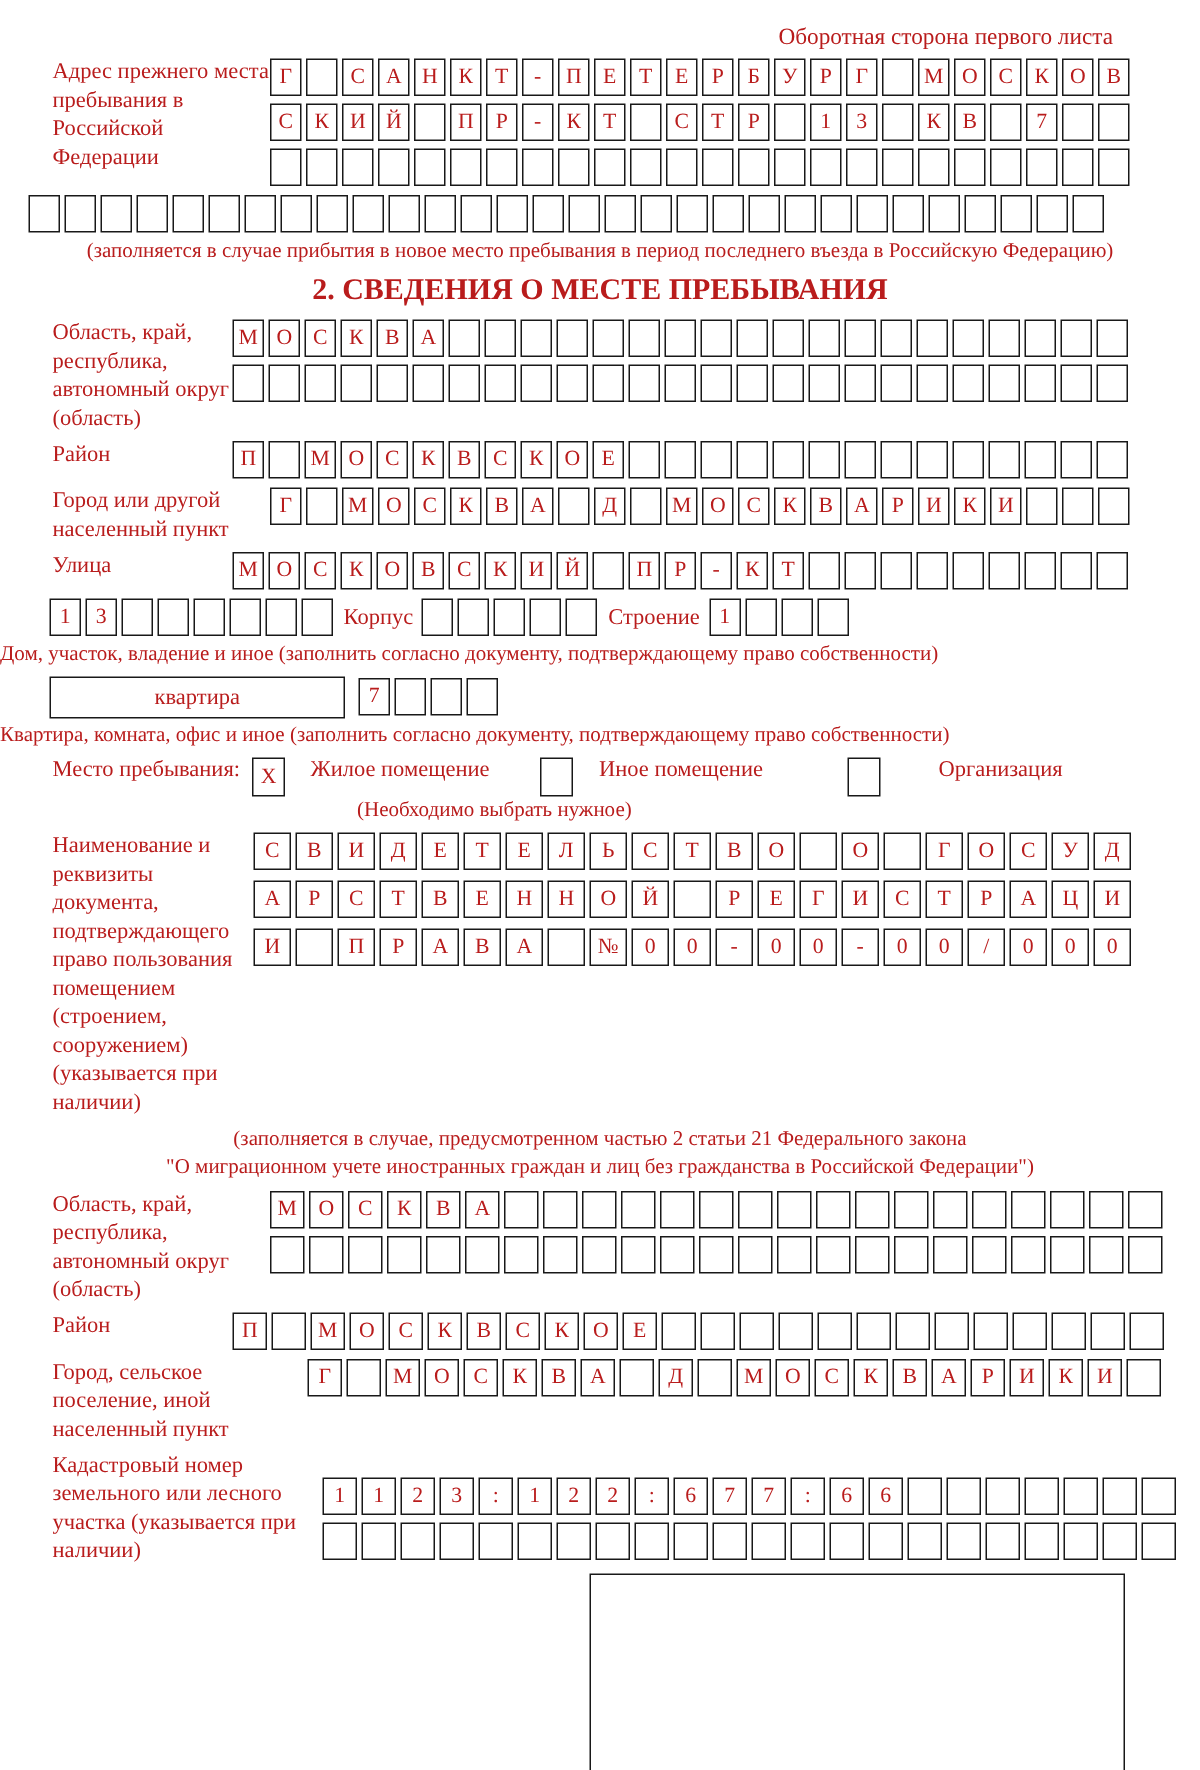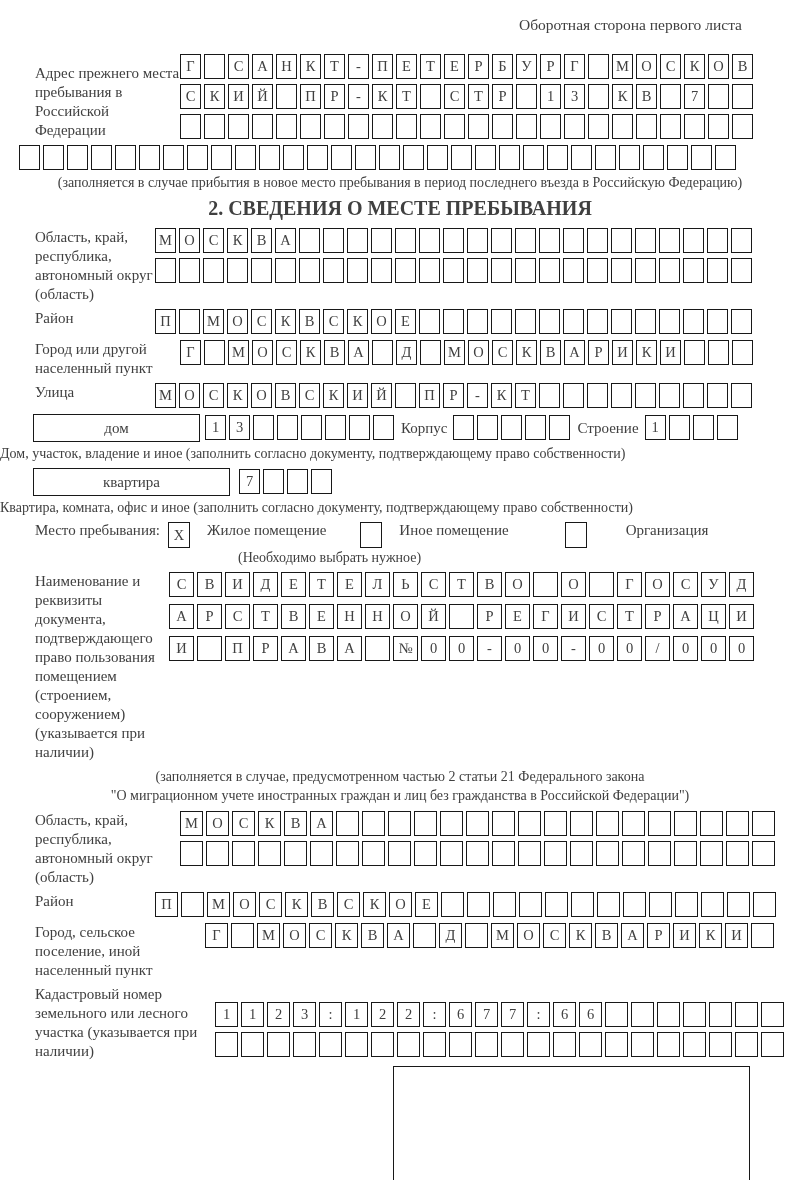--- a/index.html
+++ b/index.html
@@ -1,18 +1,18 @@
 <!DOCTYPE html>
 <html><head>
 <meta charset="utf-8">
 <style>
   html,body{margin:0;padding:0;background:#ffffff;}
   .page{
     width:800px;height:1180px;overflow:hidden;box-sizing:border-box;
-    padding:16px 0 0 0;background:#fff;color:#404040;
+    padding:16px 0 0 0;background:#fff;color:#b91c1c;
     font-family:"Liberation Serif","DejaVu Serif",serif;
   }
   .hdr{ text-align:right; padding-right:58px; font-size:15.5px; }
   .row{ display:flex; align-items:flex-start; padding-left:35px; margin-bottom:5px; }
   .lbl{ font-size:15px; line-height:19px; flex:none; }
   .w120{width:120px;} .w130{width:130px;} .w145{width:145px;} .w170{width:170px;} .w180{width:180px;}
   .grids{flex:none;}
   .grid{ white-space:nowrap; margin-bottom:4px; height:26px; }
   .cell{
     display:inline-flex; box-sizing:border-box; width:21px; height:25px;
@@ -48,21 +48,21 @@
   }
   .mb0{margin-bottom:0;}
 </style>
 </head>
 <body>
 
 <div class="page">
 
   <div class="hdr">Оборотная сторона первого листа</div>
 
-  <div class="row" style="margin-top:20px;align-items:flex-end;">
+  <div class="row" style="margin-top:5px;">
     <div class="lbl w145">Адрес прежнего места пребывания в Российской Федерации</div>
     <div class="grids">
       <div class="grid"><span class="cell">Г</span><span class="cell"></span><span class="cell">С</span><span class="cell">А</span><span class="cell">Н</span><span class="cell">К</span><span class="cell">Т</span><span class="cell">-</span><span class="cell">П</span><span class="cell">Е</span><span class="cell">Т</span><span class="cell">Е</span><span class="cell">Р</span><span class="cell">Б</span><span class="cell">У</span><span class="cell">Р</span><span class="cell">Г</span><span class="cell"></span><span class="cell">М</span><span class="cell">О</span><span class="cell">С</span><span class="cell">К</span><span class="cell">О</span><span class="cell">В</span></div>
       <div class="grid"><span class="cell">С</span><span class="cell">К</span><span class="cell">И</span><span class="cell">Й</span><span class="cell"></span><span class="cell">П</span><span class="cell">Р</span><span class="cell">-</span><span class="cell">К</span><span class="cell">Т</span><span class="cell"></span><span class="cell">С</span><span class="cell">Т</span><span class="cell">Р</span><span class="cell"></span><span class="cell">1</span><span class="cell">3</span><span class="cell"></span><span class="cell">К</span><span class="cell">В</span><span class="cell"></span><span class="cell">7</span><span class="cell"></span><span class="cell"></span></div>
       <div class="grid mb0"><span class="cell"></span><span class="cell"></span><span class="cell"></span><span class="cell"></span><span class="cell"></span><span class="cell"></span><span class="cell"></span><span class="cell"></span><span class="cell"></span><span class="cell"></span><span class="cell"></span><span class="cell"></span><span class="cell"></span><span class="cell"></span><span class="cell"></span><span class="cell"></span><span class="cell"></span><span class="cell"></span><span class="cell"></span><span class="cell"></span><span class="cell"></span><span class="cell"></span><span class="cell"></span><span class="cell"></span></div>
     </div>
   </div>
   <div class="grid" style="padding-left:19px;"><span class="cell"></span><span class="cell"></span><span class="cell"></span><span class="cell"></span><span class="cell"></span><span class="cell"></span><span class="cell"></span><span class="cell"></span><span class="cell"></span><span class="cell"></span><span class="cell"></span><span class="cell"></span><span class="cell"></span><span class="cell"></span><span class="cell"></span><span class="cell"></span><span class="cell"></span><span class="cell"></span><span class="cell"></span><span class="cell"></span><span class="cell"></span><span class="cell"></span><span class="cell"></span><span class="cell"></span><span class="cell"></span><span class="cell"></span><span class="cell"></span><span class="cell"></span><span class="cell"></span><span class="cell"></span></div>
   <div class="caption">(заполняется в случае прибытия в новое место пребывания в период последнего въезда в Российскую Федерацию)</div>
 
@@ -85,21 +85,20 @@
     <div class="lbl w145">Город или другой населенный пункт</div>
     <div class="grid mb0"><span class="cell">Г</span><span class="cell"></span><span class="cell">М</span><span class="cell">О</span><span class="cell">С</span><span class="cell">К</span><span class="cell">В</span><span class="cell">А</span><span class="cell"></span><span class="cell">Д</span><span class="cell"></span><span class="cell">М</span><span class="cell">О</span><span class="cell">С</span><span class="cell">К</span><span class="cell">В</span><span class="cell">А</span><span class="cell">Р</span><span class="cell">И</span><span class="cell">К</span><span class="cell">И</span><span class="cell"></span><span class="cell"></span><span class="cell"></span></div>
   </div>
 
   <div class="row">
     <div class="lbl w120">Улица</div>
     <div class="grid mb0"><span class="cell">М</span><span class="cell">О</span><span class="cell">С</span><span class="cell">К</span><span class="cell">О</span><span class="cell">В</span><span class="cell">С</span><span class="cell">К</span><span class="cell">И</span><span class="cell">Й</span><span class="cell"></span><span class="cell">П</span><span class="cell">Р</span><span class="cell">-</span><span class="cell">К</span><span class="cell">Т</span><span class="cell"></span><span class="cell"></span><span class="cell"></span><span class="cell"></span><span class="cell"></span><span class="cell"></span><span class="cell"></span><span class="cell"></span><span class="cell"></span></div>
   </div>
 
   <div class="house-row">
-    <span class="wide-box dom-box">дом</span>
     <span class="grid mb0"><span class="cell">1</span><span class="cell">3</span><span class="cell"></span><span class="cell"></span><span class="cell"></span><span class="cell"></span><span class="cell"></span><span class="cell"></span></span>
     <span class="inline-label">Корпус</span>
     <span class="grid mb0"><span class="cell"></span><span class="cell"></span><span class="cell"></span><span class="cell"></span><span class="cell"></span></span>
     <span class="inline-label">Строение</span>
     <span class="grid mb0"><span class="cell">1</span><span class="cell"></span><span class="cell"></span><span class="cell"></span></span>
   </div>
   <div class="caption-left">Дом, участок, владение и иное (заполнить согласно документу, подтверждающему право собственности)</div>
 
   <div class="house-row">
     <span class="wide-box kv-box">квартира</span>

